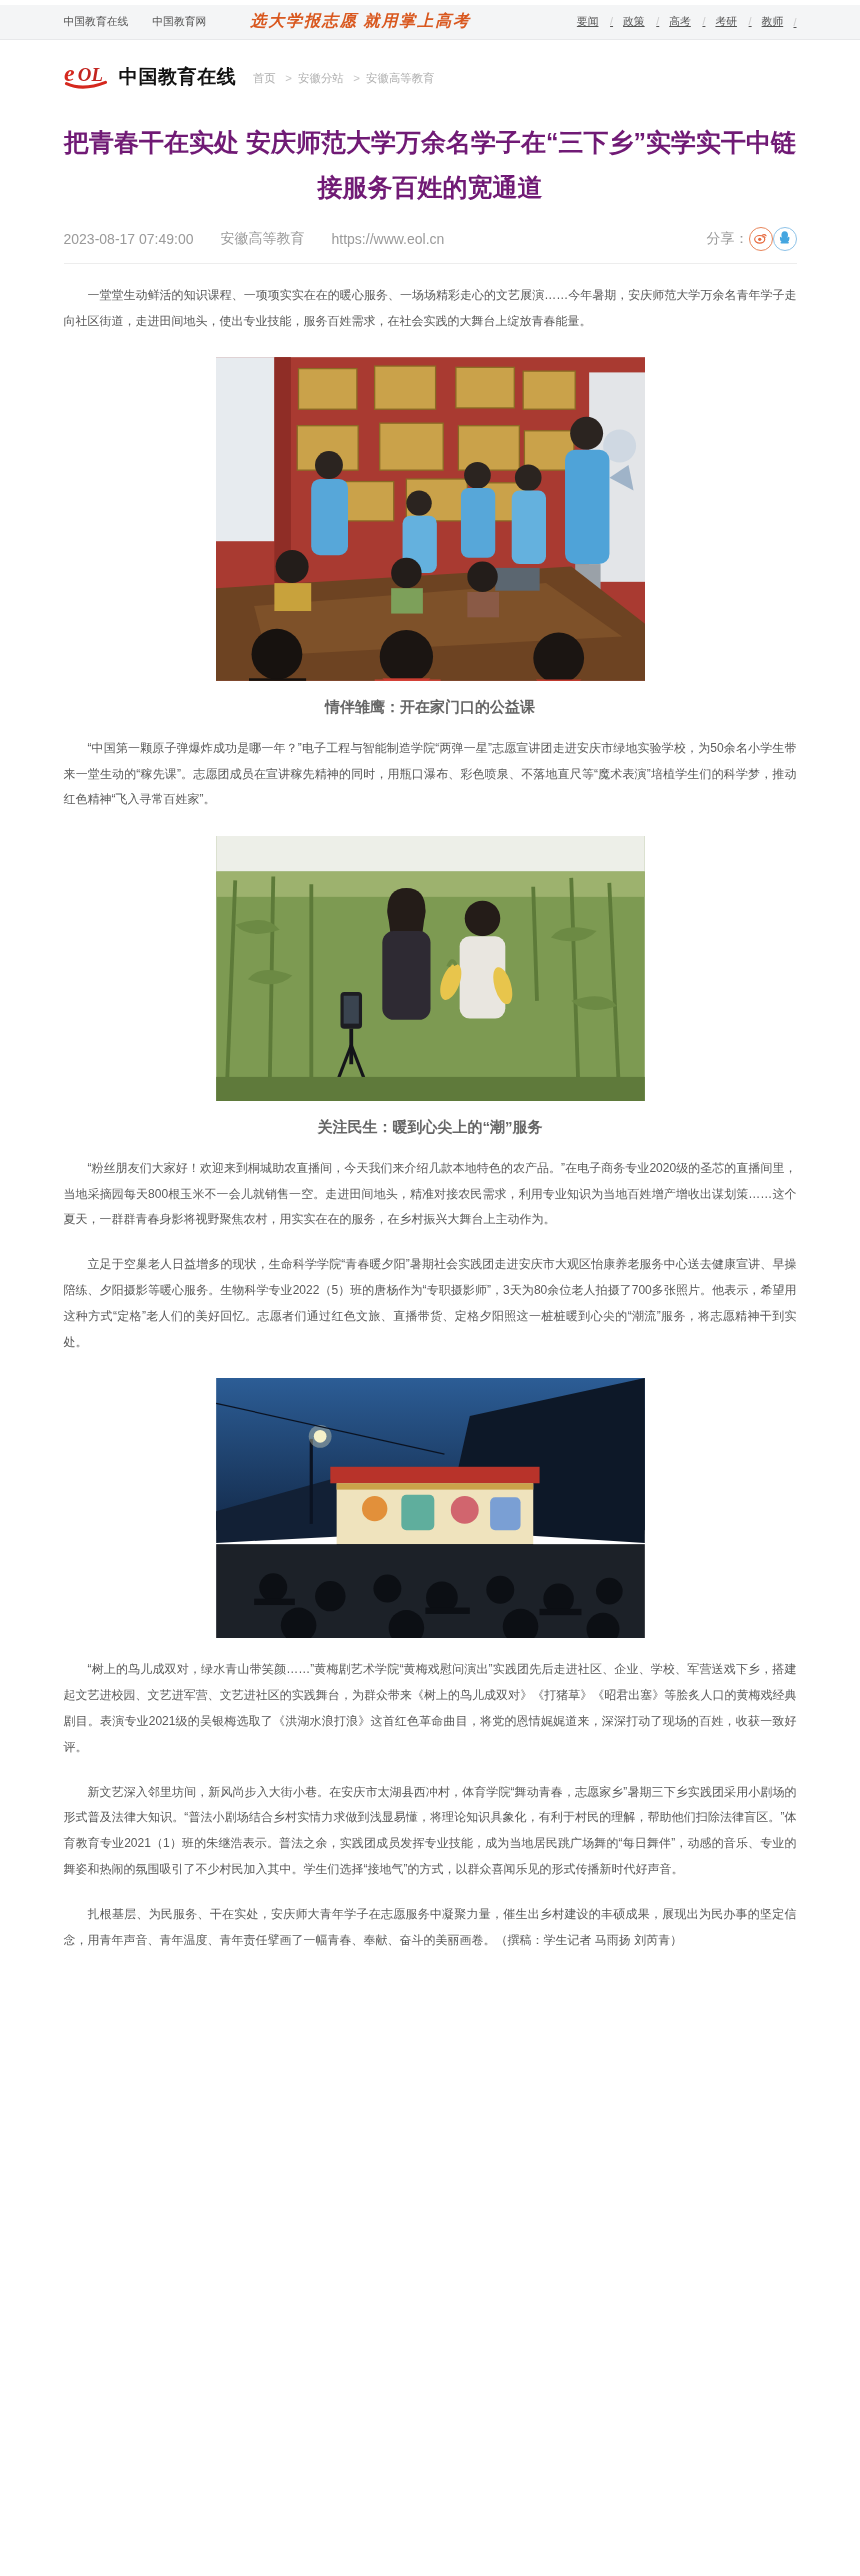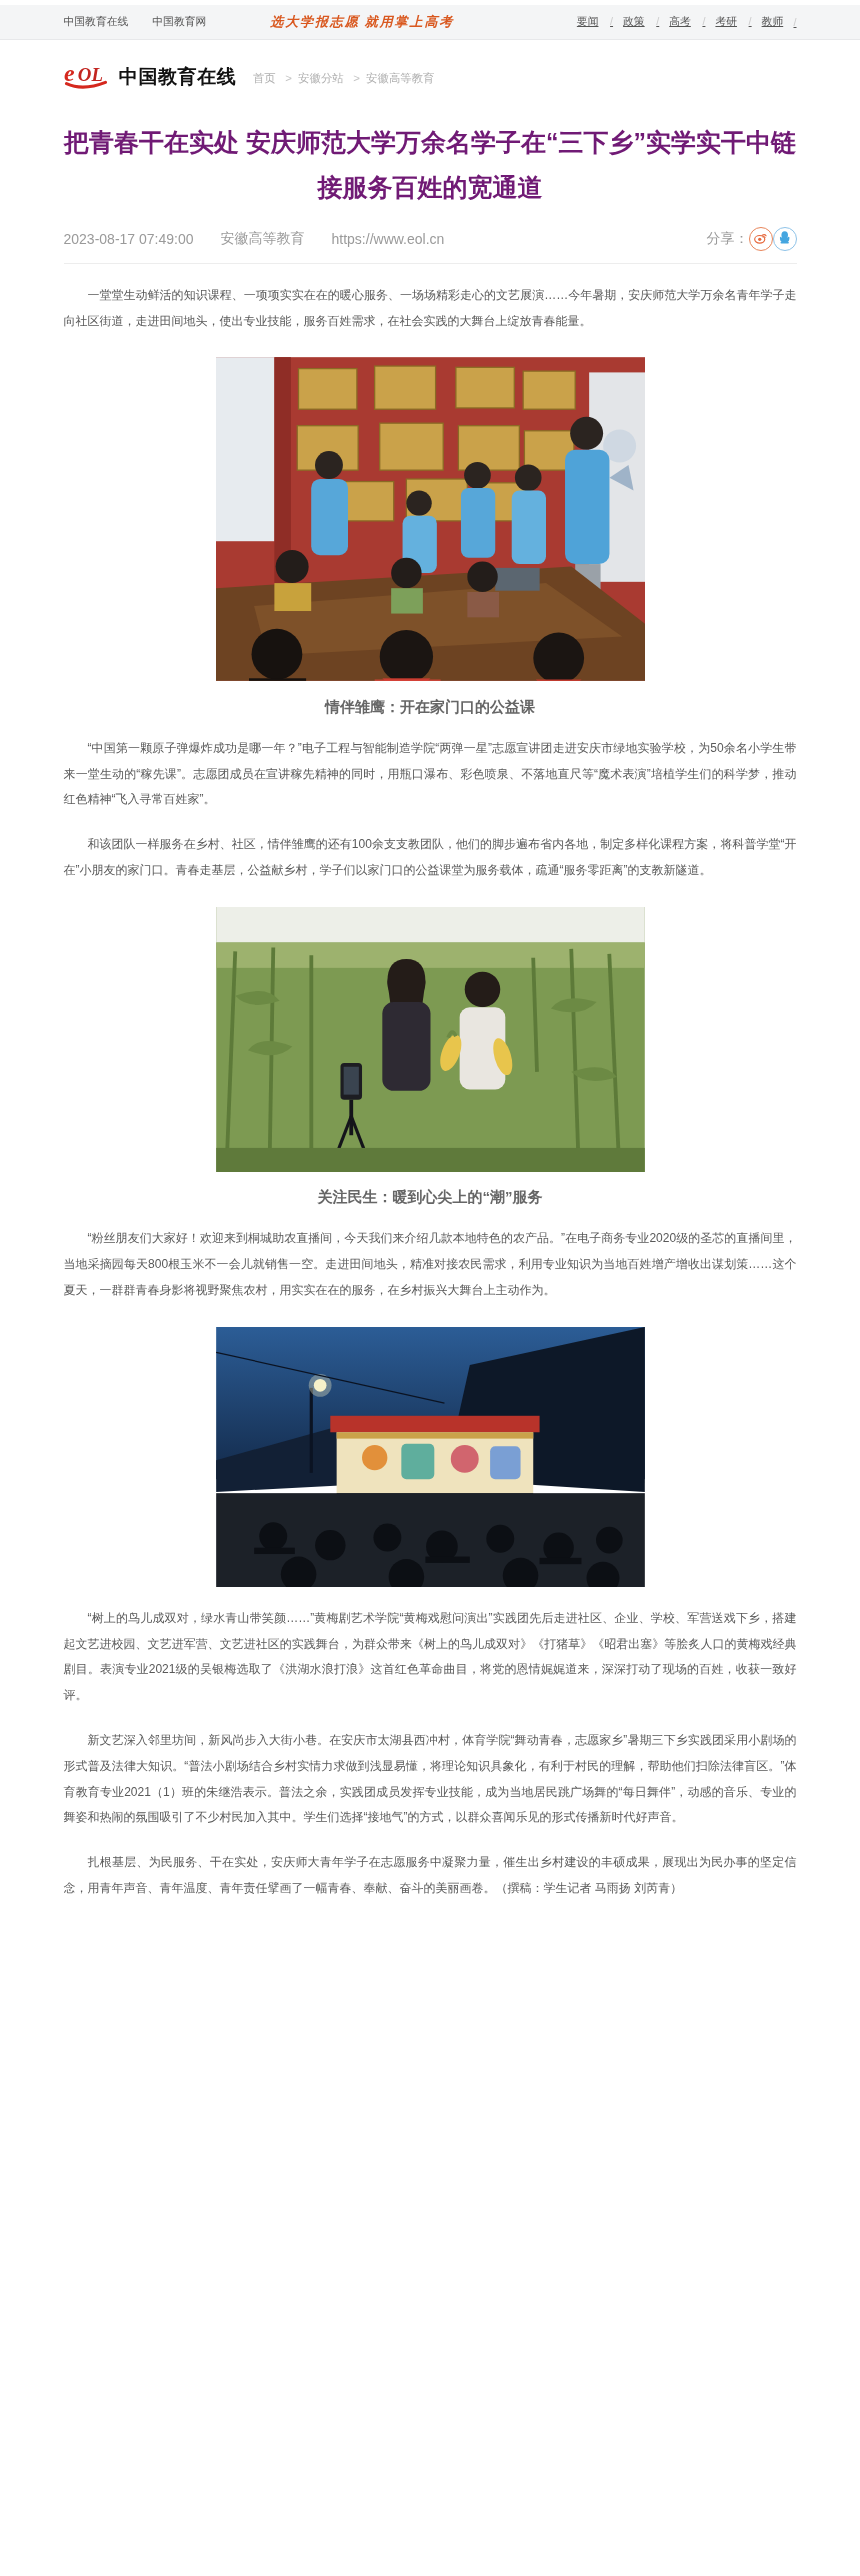--- a/index.html
+++ b/index.html
@@ -16,22 +16,22 @@
     background:#f4f5f6;
     border-top:0.6px solid #ffffff;
     border-bottom:0.6px solid #e7e8ea;
     height:36px;
     margin-top:3.8px;
   }
   .topbar .container { display:flex; align-items:center; height:100%; }
   .topbar-links { display:flex; gap:24px; font-size:10.8px; color:#555; }
   .topbar-links a { color:#555; text-decoration:none; cursor:pointer; }
   .slogan {
-    margin-left:64px;
-    font-size:13px; font-weight:bold; font-style:italic;
+    margin-left:44px;
+    font-size:16px; font-weight:bold; font-style:italic;
     letter-spacing:1.9px; color:#d9581f;
     font-family:"Liberation Serif","DejaVu Serif",serif;
   }
   .topnav { margin-left:auto; display:flex; align-items:center; font-size:10.8px; color:#555;text-decoration:underline; }
   .topnav a { color:#555; text-decoration:none; cursor:pointer; padding:0 1.3px; }
   .topnav a + a::before { content:"/"; color:#ccc; margin:0 10px 0 9px; font-style:normal; }
   .topnav::after { content:"/"; color:#ccc; margin-left:9px; }
 
   
   .siteheader { padding:21.6px 0 11.4px 0; }
@@ -209,21 +209,20 @@
           <polygon points="262,506 338,506 300,540" fill="#c03a2e"></polygon>
         <circle cx="540" cy="474" r="40" fill="#1b1512"></circle>
           <polygon points="504,508 576,508 540,540" fill="#c03a2e"></polygon>
         <rect x="250" y="508" width="104" height="2" fill="#d8443a"></rect>
       </g>
     </svg>
     <figcaption>情伴雏鹰：开在家门口的公益课</figcaption>
   </figure>
 
   <p>“中国第一颗原子弹爆炸成功是哪一年？”电子工程与智能制造学院“两弹一星”志愿宣讲团走进安庆市绿地实验学校，为50余名小学生带来一堂生动的“稼先课”。志愿团成员在宣讲稼先精神的同时，用瓶口瀑布、彩色喷泉、不落地直尺等“魔术表演”培植学生们的科学梦，推动红色精神“飞入寻常百姓家”。</p>
-  <p>和该团队一样服务在乡村、社区，情伴雏鹰的还有100余支支教团队，他们的脚步遍布省内各地，制定多样化课程方案，将科普学堂“开在”小朋友的家门口。青春走基层，公益献乡村，学子们以家门口的公益课堂为服务载体，疏通“服务零距离”的支教新隧道。</p>
 
   <figure>
     <svg class="photo" width="429" height="265" viewBox="0 0 676 418">
       <rect width="676" height="418" fill="#7d9a52"></rect>
       <rect width="676" height="56" fill="#edefe8"></rect>
       <rect y="56" width="676" height="40" fill="#9db26e"></rect>
 
       <g stroke="#5d7a39" stroke-width="6">
         <line x1="30" y1="70" x2="16" y2="418"></line>
           <line x1="90" y1="64" x2="84" y2="418"></line>
@@ -256,20 +255,21 @@
         <line x1="213" y1="304" x2="213" y2="360" stroke="#14141a" stroke-width="6"></line>
         <line x1="213" y1="330" x2="186" y2="400" stroke="#14141a" stroke-width="5"></line>
         <line x1="213" y1="330" x2="240" y2="400" stroke="#14141a" stroke-width="5"></line>
       </g>
       <rect y="380" width="676" height="38" fill="#5f7a3b"></rect>
     </svg>
     <figcaption>关注民生：暖到心尖上的“潮”服务</figcaption>
   </figure>
 
   <p>“粉丝朋友们大家好！欢迎来到桐城助农直播间，今天我们来介绍几款本地特色的农产品。”在电子商务专业2020级的圣芯的直播间里，当地采摘园每天800根玉米不一会儿就销售一空。走进田间地头，精准对接农民需求，利用专业知识为当地百姓增产增收出谋划策……这个夏天，一群群青春身影将视野聚焦农村，用实实在在的服务，在乡村振兴大舞台上主动作为。</p>
+  <p>立足于空巢老人日益增多的现状，生命科学学院“青春暖夕阳”暑期社会实践团走进安庆市大观区怡康养老服务中心送去健康宣讲、早操陪练、夕阳摄影等暖心服务。生物科学专业2022（5）班的唐杨作为“专职摄影师”，3天为80余位老人拍摄了700多张照片。他表示，希望用这种方式“定格”老人们的美好回忆。志愿者们通过红色文旅、直播带货、定格夕阳照这一桩桩暖到心尖的“潮流”服务，将志愿精神干到实处。</p>
 
   <figure>
     <svg class="photo" width="429" height="260" viewBox="0 0 676 410">
       <defs>
         <linearGradient id="sky" x1="0" y1="0" x2="0" y2="1">
           <stop offset="0" stop-color="#2c5d96"></stop>
             <stop offset="1" stop-color="#132a4a"></stop>
         </linearGradient>
       </defs>
       <rect width="676" height="240" fill="url(#sky)"></rect>

